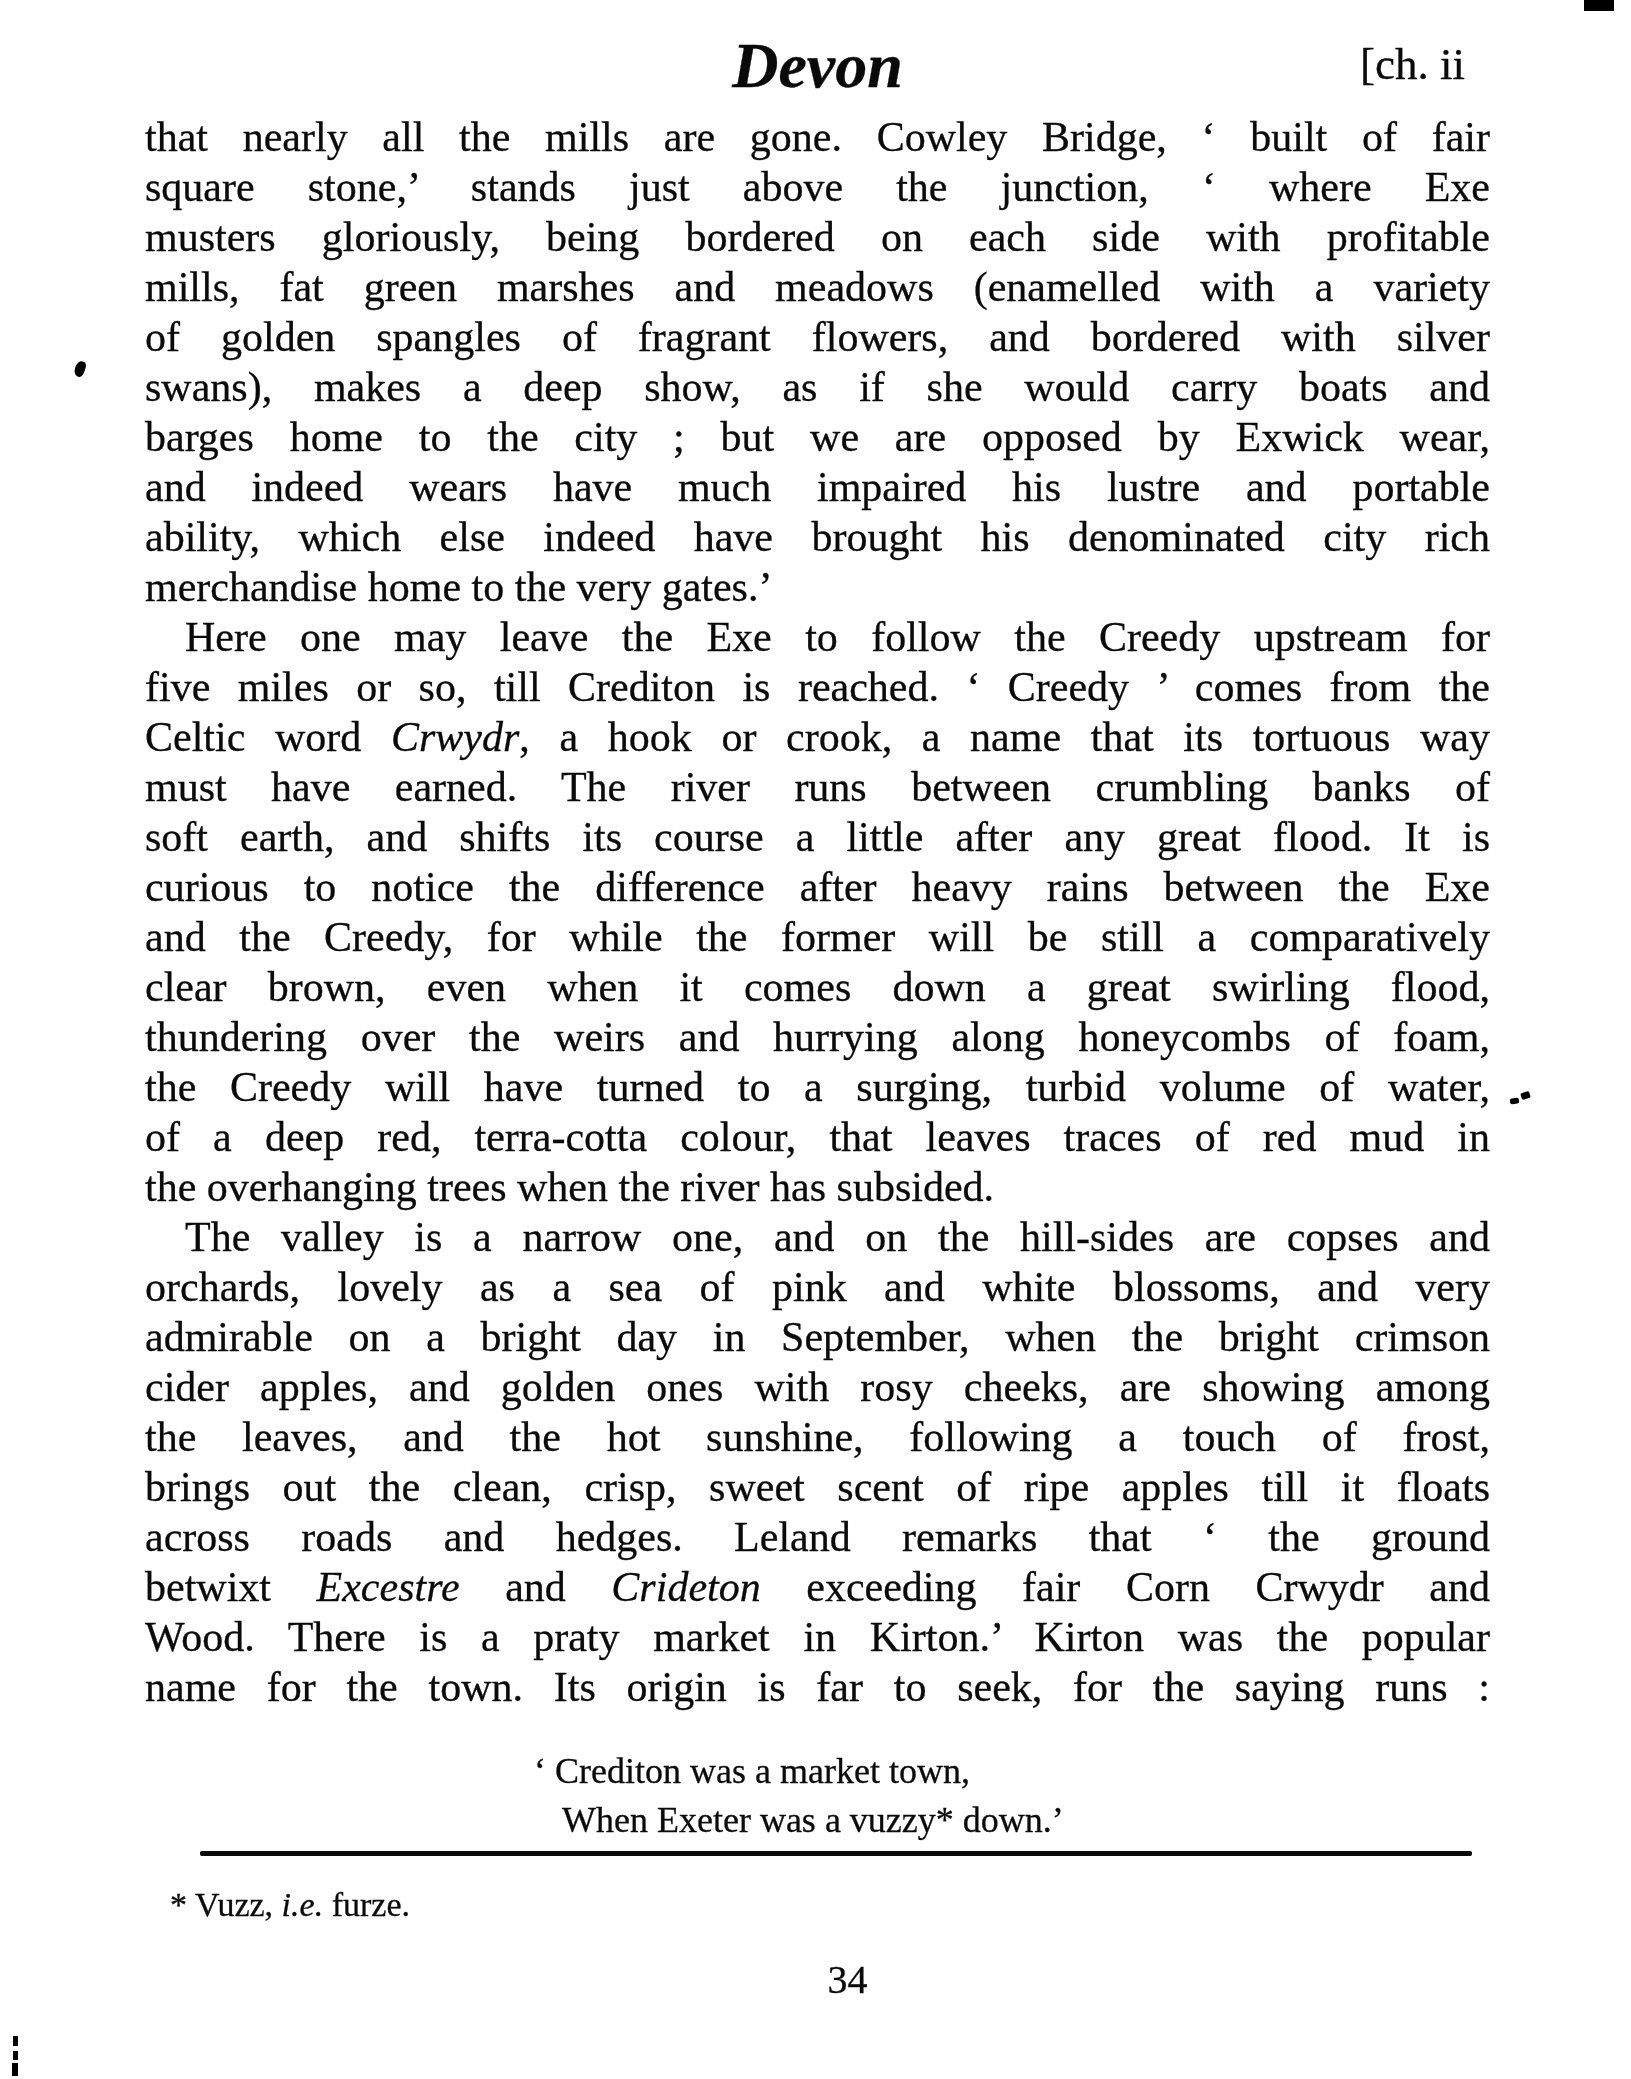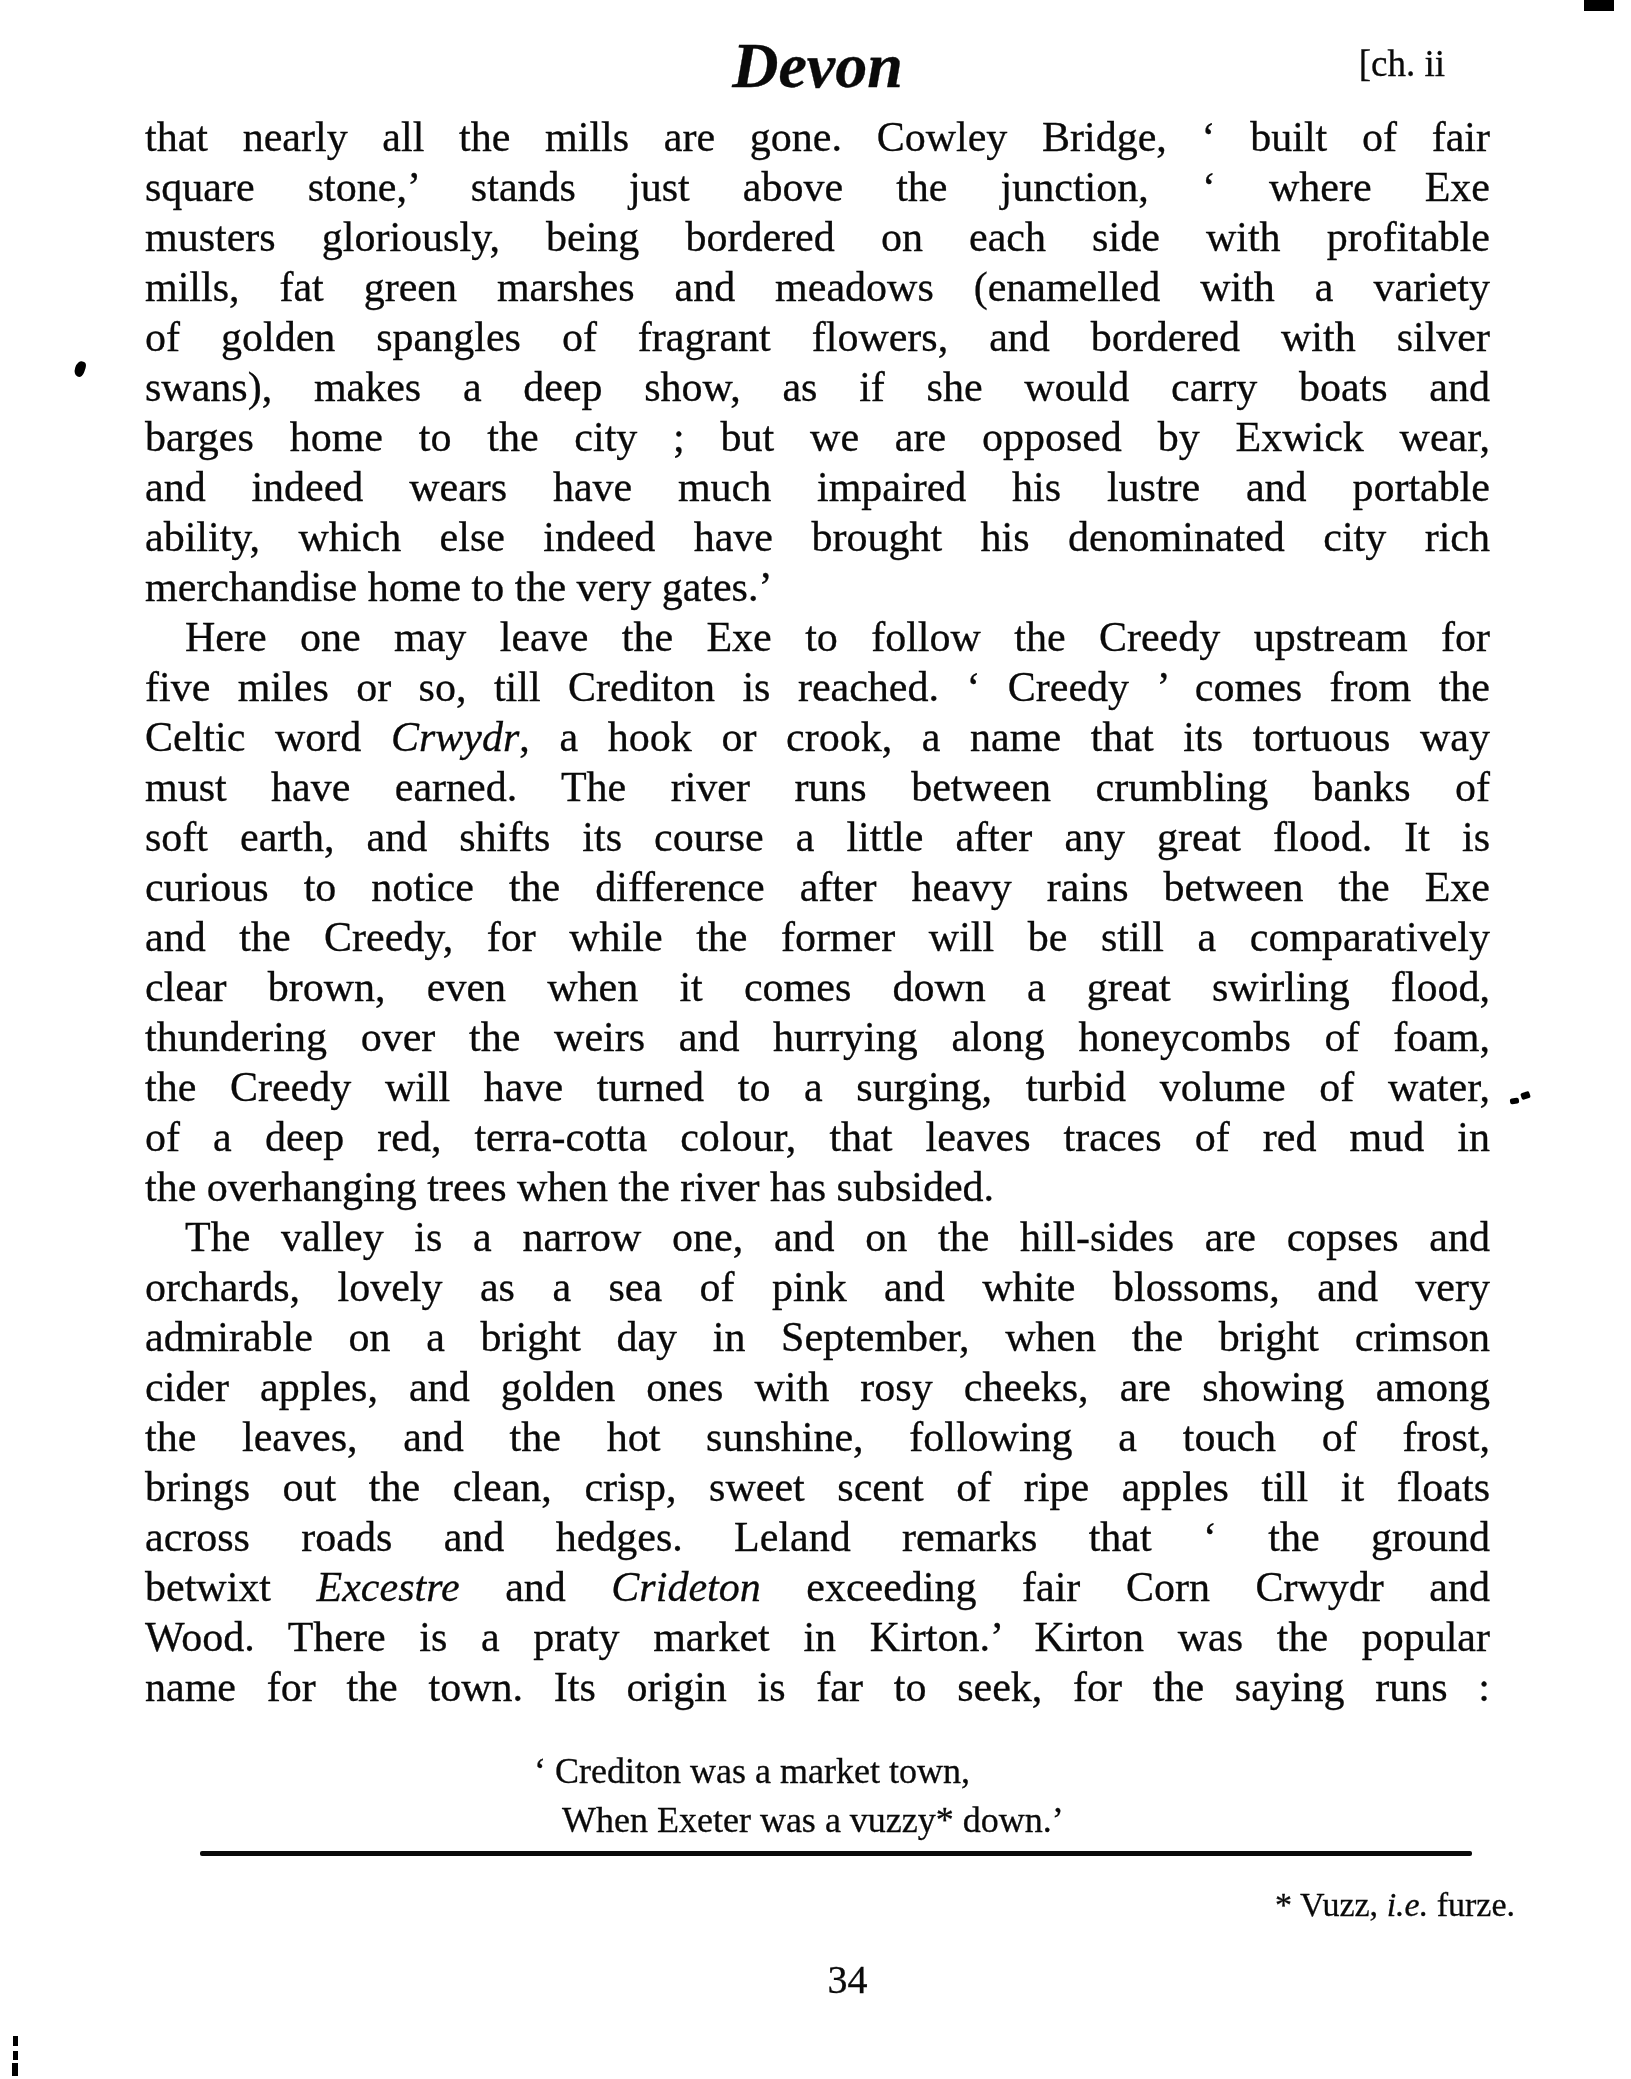--- a/index.html
+++ b/index.html
@@ -8,43 +8,43 @@
     background:#ffffff; color:#0a0a0a;
     font-family:"Liberation Serif", serif;
     -webkit-text-stroke:0.3px #0a0a0a;
   }
   .header-title {
     position:absolute; top:26px; left:145px; width:1345px;
     text-align:center; font-size:64px; line-height:80px;
     font-style:italic; font-weight:bold;
   }
   .header-chapter {
-    position:absolute; top:36px; right:186px;
-    font-size:37px; line-height:56px;text-align:right;
+    position:absolute; top:36px; right:166px;
+    font-size:45px; line-height:56px;text-align:right;
   }
   .body-text {
     position:absolute; top:112px; left:145px; width:1345px;
     font-size:42px; line-height:50px;
   }
   .line { text-align:justify; text-align-last:justify; }
   .line.nojust { text-align:left; text-align-last:left; }
   .para.indent .line:first-child { text-indent:40px; }
   .it { font-style:italic; }
   .verse {
     position:absolute; top:1747px; left:534px;
     font-size:36px; line-height:49px;
   }
   .verse-line-2 { margin-left:28px; }
   .rule {
     position:absolute; top:1851px; left:200px; width:1272px; height:5px;
     background:#0a0a0a; border-radius:2px;
   }
   .footnote {
     position:absolute; top:1886px; left:145px; width:1345px;
-    text-align:right; font-size:34px; transform:translateX(25px);
+    text-align:left; font-size:34px; transform:translateX(25px);
   }
   .page-number {
     position:absolute; top:1956px; left:145px; width:1345px;
     text-align:center; font-size:40px; transform:translateX(30px);
   }
   .mark { position:absolute; background:#000; }
   .mark-corner { left:1584px; top:0; width:30px; height:11px; }
   .mark-comma {
     left:75px; top:361px; width:10px; height:16px;
     border-radius:60% 40% 50% 60%; transform:rotate(18deg);

